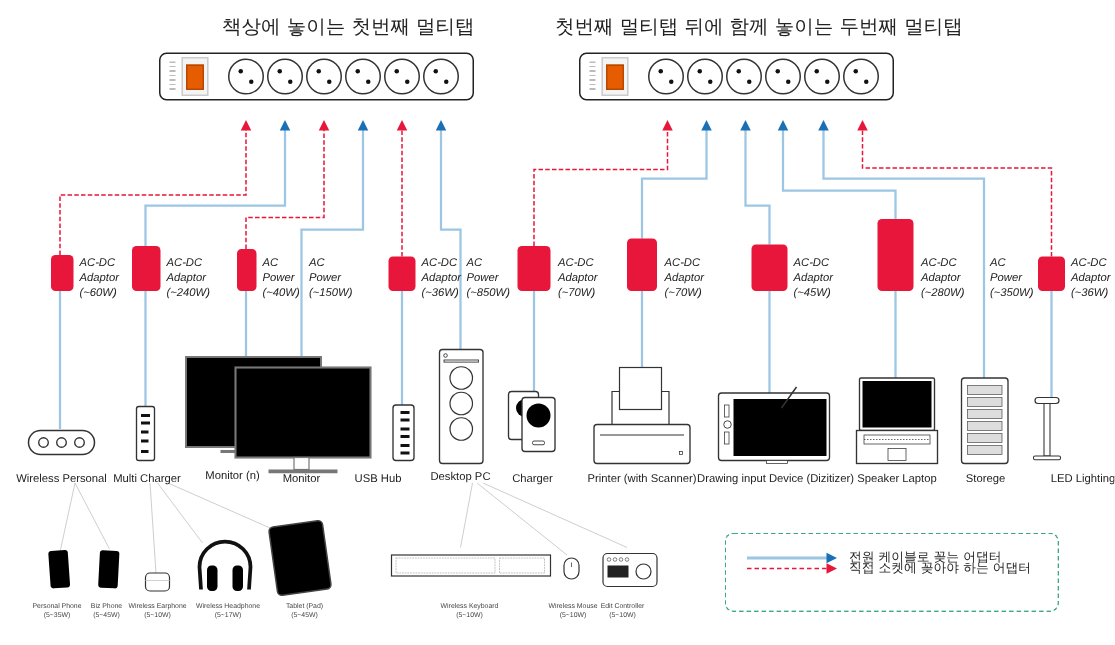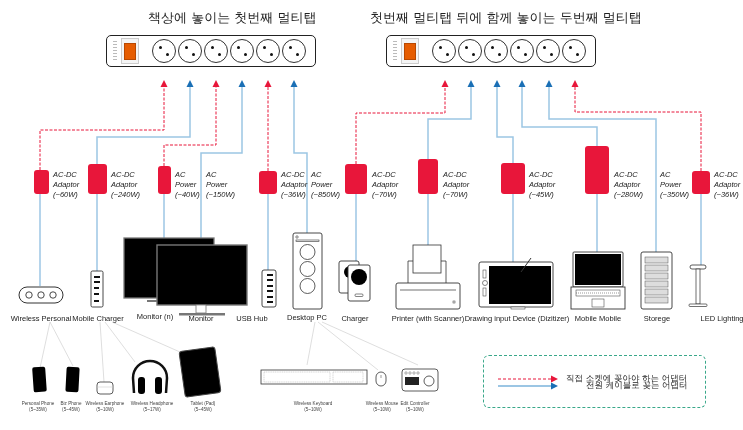--- a/index.html
+++ b/index.html
@@ -310,49 +310,49 @@
     <circle cx="406" cy="373" r="1.2" fill="none" stroke="#333" stroke-width="0.4"></circle>
       <circle cx="410" cy="373" r="1.2" fill="none" stroke="#333" stroke-width="0.4"></circle>
     <circle cx="414" cy="373" r="1.2" fill="none" stroke="#333" stroke-width="0.4"></circle>
       <circle cx="418" cy="373" r="1.2" fill="none" stroke="#333" stroke-width="0.4"></circle>
     <rect x="405" y="377" width="14" height="8" fill="#222"></rect>
     <circle cx="429" cy="381" r="5" fill="#fff" stroke="#333" stroke-width="0.8"></circle>
   </g>
 </svg>
 
 <div class="dev-label" style="left:41px; top:314px;">Wireless Personal</div>
-<div class="dev-label" style="left:98px; top:314px;">Mobile Charger</div>
+<div class="dev-label" style="left:98px; top:314px;">Multi Charger</div>
 <div class="dev-label" style="left:155px; top:312px;">Monitor (n)</div>
 <div class="dev-label" style="left:201px; top:314px;">Monitor</div>
 <div class="dev-label" style="left:252px; top:314px;">USB Hub</div>
 <div class="dev-label" style="left:307px; top:313px;">Desktop PC</div>
 <div class="dev-label" style="left:355px; top:314px;">Charger</div>
 <div class="dev-label" style="left:428px; top:314px;">Printer (with Scanner)</div>
 <div class="dev-label" style="left:517px; top:314px;">Drawing input Device (Dizitizer)</div>
-<div class="dev-label" style="left:598px; top:314px;">Mobile Mobile</div>
+<div class="dev-label" style="left:598px; top:314px;">Speaker Laptop</div>
 <div class="dev-label" style="left:657px; top:314px;">Storege</div>
 <div class="dev-label" style="left:686px; top:314px;margin-left:36px;">LED Lighting</div>
 
 <div class="acc-label" style="left:38px; top:401px;"><span>Personal Phone</span><br><span>(5~35W)</span></div>
 <div class="acc-label" style="left:71px; top:401px;"><span>Biz Phone</span><br><span>(5~45W)</span></div>
 <div class="acc-label" style="left:105px; top:401px;"><span>Wireless Earphone</span><br><span>(5~10W)</span></div>
 <div class="acc-label" style="left:152px; top:401px;"><span>Wireless Headphone</span><br><span>(5~17W)</span></div>
 <div class="acc-label" style="left:203px; top:401px;"><span>Tablet (Pad)</span><br><span>(5~45W)</span></div>
 <div class="acc-label" style="left:313px; top:401px;"><span>Wireless Keyboard</span><br><span>(5~10W)</span></div>
 <div class="acc-label" style="left:382px; top:401px;"><span>Wireless Mouse</span><br><span>(5~10W)</span></div>
 <div class="acc-label" style="left:415px; top:401px;"><span>Edit Controller</span><br><span>(5~10W)</span></div>
 
 <div class="legend">
   <div class="legend-row" style="top:16px;">
     <svg width="60" height="8">
       <line x1="0" y1="4" x2="54" y2="4" stroke="#e8163a" stroke-width="1" stroke-dasharray="3 2"></line>
       <path d="M53 0.5 L60 4 L53 7.5 Z" fill="#e8163a"></path>
     </svg>
     <span class="legend-text">직접 소켓에 꽂아야 하는 어댑터</span>
   </div>
-  <div class="legend-row" style="top:23px;gap:20px;">
+  <div class="legend-row" style="top:9px;">
     <svg width="60" height="8">
       <line x1="0" y1="4" x2="54" y2="4" stroke="#9cc6e4" stroke-width="2"></line>
       <path d="M53 0.5 L60 4 L53 7.5 Z" fill="#1a6fb5"></path>
     </svg>
     <span class="legend-text">전원 케이블로 꽂는 어댑터</span>
   </div>
 </div>
 
 </body></html>

